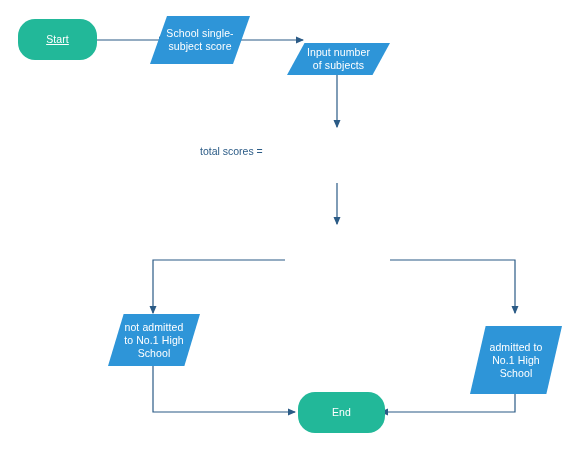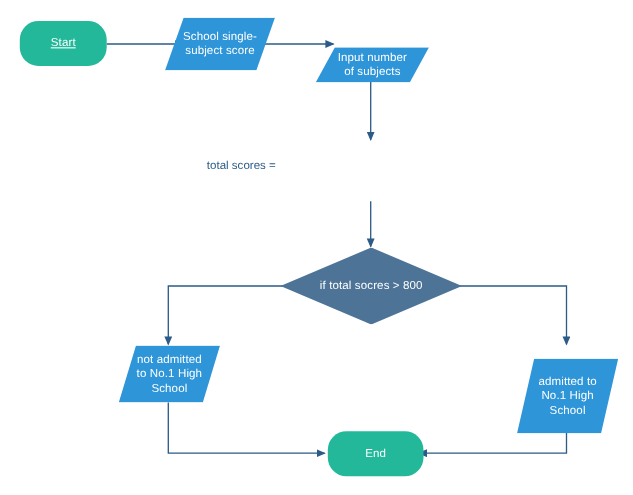--- a/index.html
+++ b/index.html
@@ -112,29 +112,25 @@
   <div class="node parallelogram" style="left:150px; top:16px; width:100px; height:48px; background:#2e95d8;">
     <span class="label">School single-
 subject score</span>
   </div>
 
   <div class="node parallelogram" style="left:287px; top:16px; width:103px; height:32px; background:#2e95d8;margin-top:27px;">
     <span class="label">Input number
 of subjects</span>
   </div>
 
-  <div class="static-text" style="left:188px; top:145px;text-align:right;">
+  <div class="static-text" style="left:200px; top:145px;text-align:right;">
     <span>total scores =</span>
   </div>
 
 
-  <div class="node decision" style="left:255px; top:225px; width:165px; height:70px;">
-    <span class="diamond-bg" style="background:#4d7396;"></span>
-    <span class="label">if total socres &gt; 800</span>
-  </div>
 
   <div class="node parallelogram" style="left:108px; top:314px; width:92px; height:52px; background:#2e95d8;">
     <span class="label">not admitted
 to No.1 High
 School</span>
   </div>
 
   <div class="node parallelogram" style="left:470px; top:326px; width:92px; height:68px; background:#2e95d8;">
     <span class="label">admitted to
 No.1 High

